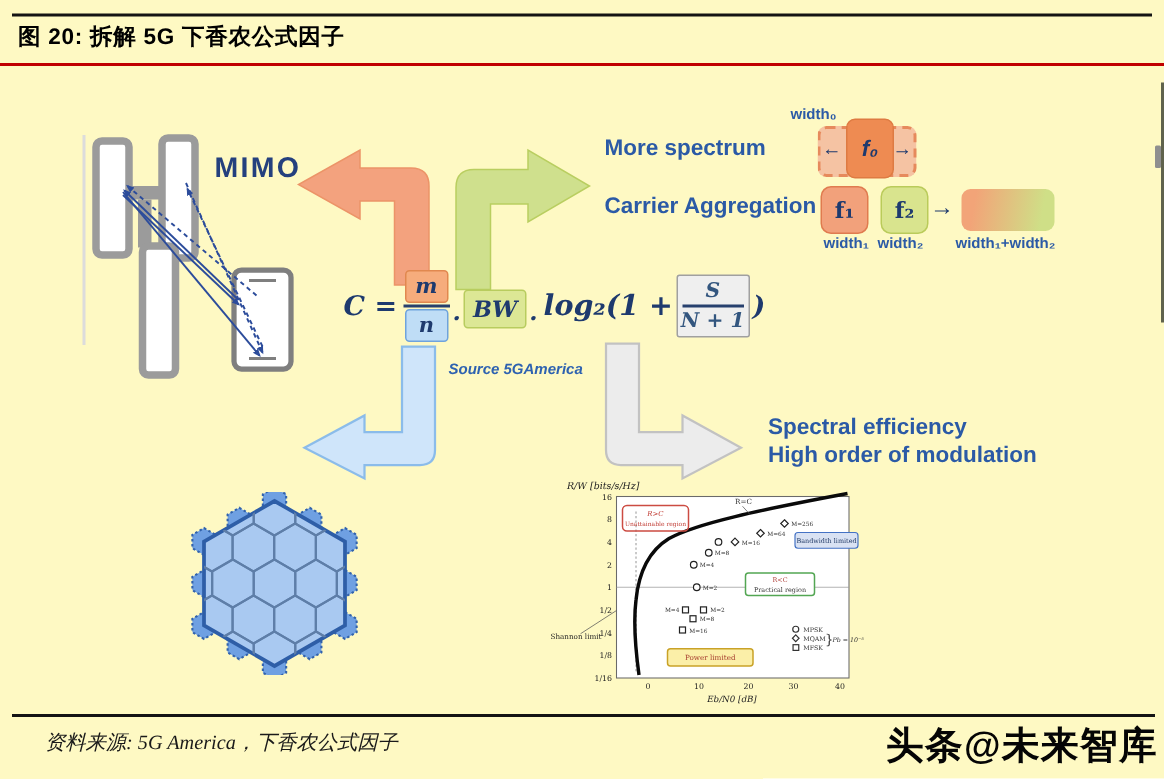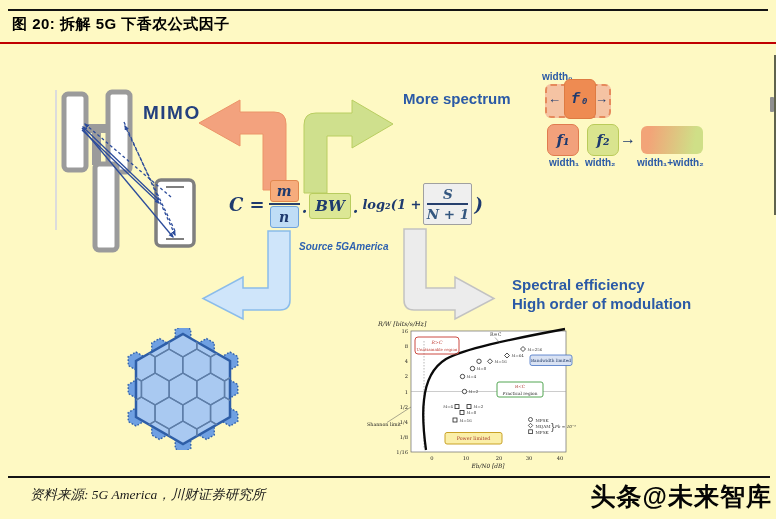--- a/index.html
+++ b/index.html
@@ -25,40 +25,40 @@
   .flhs{font-size:18px;margin-right:2px;}
   .frac{display:flex;flex-direction:column;align-items:center;}
   .fbox{width:27px;height:20px;display:flex;align-items:center;justify-content:center;
         border-radius:3px;font-size:14px;}
   .mbox{background:#F6AC7C;border:1.5px solid #E1884F;}
   .nbox{background:#BFDDF6;border:1.5px solid #6FA3DC;}
   .fracline{width:31px;height:2px;background:#27406E;margin:1px 0;}
   .fdot{font-size:16px;margin:6px 0 0 0;}
   .bwbox{background:#DCE795;border:1.5px solid #B8CC5E;border-radius:3px;padding:3px 5px;
          font-size:15px;margin-top:4px;}
-  .flog{font-size:13px;white-space:nowrap;margin-left:2px;}
+  .flog{font-size:19px;white-space:nowrap;margin-left:2px;}
   .snr{width:47px;background:#EFEFEF;border:1.5px solid #A0A0A0;border-radius:2px;
        display:flex;flex-direction:column;align-items:center;}
   .snr .row{height:19px;display:flex;align-items:center;font-size:13.5px;color:#33567F;}
   .snrline{width:41px;height:1.5px;background:#27406E;}
   .fparen{font-size:18px;}
   
   .smalllabel{color:#2B5AA6;font-size:10px;font-weight:600;white-space:nowrap;}
-  .w0{left:542px;top:71px;}
+  .w0{left:527px;top:71px;}
   .w1{left:549px;top:157px;}
   .w2{left:585px;top:157px;}
   .wsum{left:637px;top:157px;}
   .f0dash{left:545px;top:84px;width:62px;height:30px;background:#F5C3A3;
           border:2px dashed #E68A5C;border-radius:6px;}
   .f0solid{left:564px;top:79px;width:30px;height:38px;background:#EE8B52;
            border:1px solid #DE7B42;border-radius:6px;display:flex;align-items:center;
-           justify-content:center;font-family:Liberation Mono, monospace;font-style:italic;
+           justify-content:center;font-family:Liberation Sans, sans-serif;font-style:italic;
            font-weight:bold;font-size:15px;color:#1E3A6E;}
   .cabox{width:30px;height:30px;border-radius:7px;display:flex;align-items:center;
-         justify-content:center;font-family:"DejaVu Serif",serif;font-style:italic;
+         justify-content:center;font-family:"DejaVu Serif",serif;
          font-weight:bold;font-size:15px;color:#1E3A6E;}
   .f1{left:547px;top:124px;background:#F2A17B;border:1.5px solid #E07B4F;}
   .f2{left:587px;top:124px;background:#D9E48E;border:1.5px solid #BACB5A;}
   .arrglyph{color:#1E3A6E;font-weight:bold;font-size:13px;}
   .aL{left:548px;top:91px;}
   .aR{left:595px;top:91px;}
   .aC{left:620px;top:130px;font-size:16px;}
   .sumbox{left:641px;top:126px;width:62px;height:28px;border-radius:6px;
           background:linear-gradient(100deg,#F2A478 15%,#CFDF87 85%);}
   
@@ -129,20 +129,21 @@
       <span class="row">S</span>
       <span class="snrline"></span>
       <span class="row">N + 1</span>
     </span>
     <span class="fparen">)</span>
   </div>
 
   <div class="abs srcnote">Source 5GAmerica</div>
 
   <div class="abs bluelabel more-spectrum">More spectrum</div>
+  <div class="abs bluelabel carrier-agg">Carrier Aggregation</div>
 
   <div class="abs smalllabel w0">width₀</div>
   <div class="abs f0dash"></div>
   <div class="abs arrglyph aL">←</div>
   <div class="abs arrglyph aR">→</div>
   <div class="abs f0solid">f₀</div>
   <div class="abs cabox f1">f₁</div>
   <div class="abs cabox f2">f₂</div>
   <div class="abs arrglyph aC">→</div>
   <div class="abs sumbox"></div>
@@ -280,16 +281,16 @@
       <text x="169.5" y="117.5" font-size="4.2" fill="#333">MFSK</text>
       <text x="184" y="113.5" font-size="9" fill="#333">}</text>
       <text x="189" y="112" font-size="4.2" font-style="italic" fill="#333">Pb = 10⁻⁵</text>
     </g>
   </svg>
 
   <div class="abs edgeline"></div>
   <div class="abs thumb"></div>
 
   <div class="abs footline"></div>
-  <div class="abs source">资料来源: 5G America，川财证券研究所</div>
+  <div class="abs source">资料来源: 5G America，下香农公式因子</div>
   <div class="abs watermark">头条@未来智库</div>
 
 </div>
 
 </body></html>

